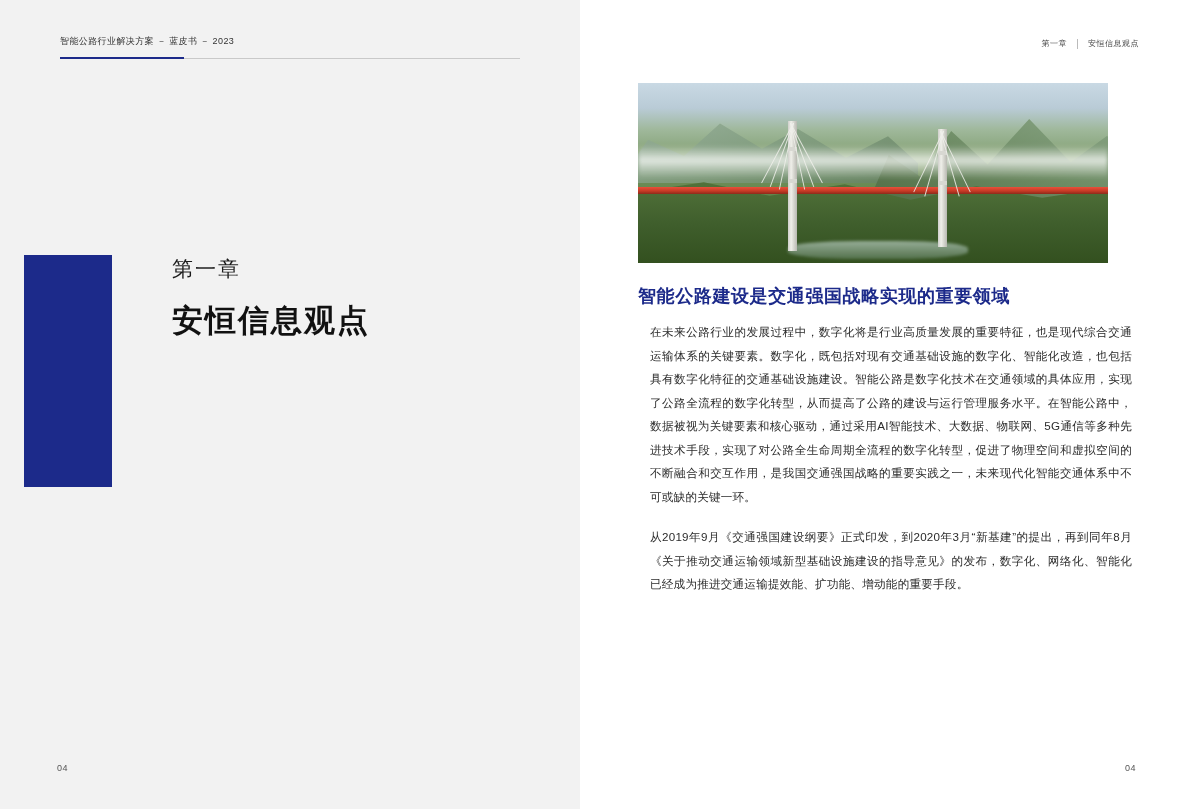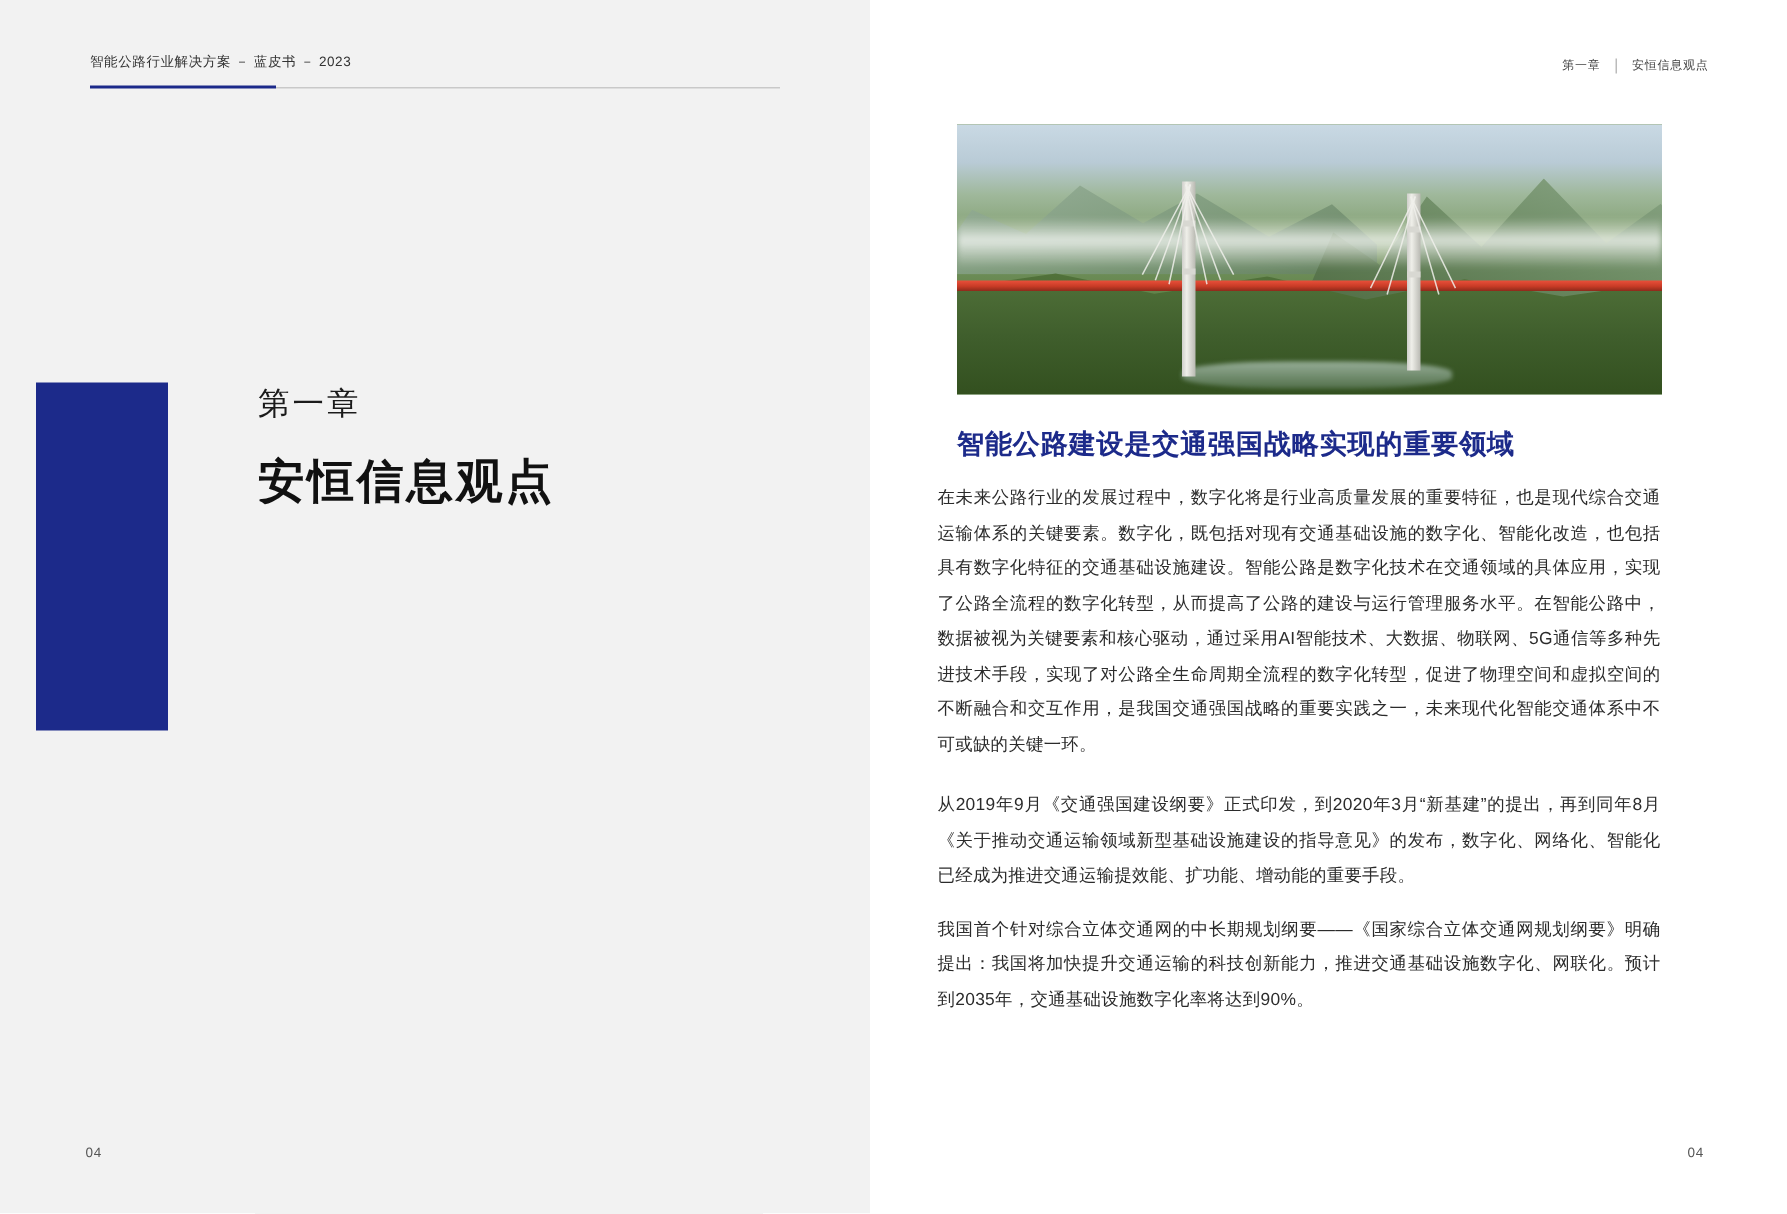--- a/index.html
+++ b/index.html
@@ -217,21 +217,21 @@
     position: absolute;
     left: 58px;
     top: 284px;
     font-size: 18px;
     font-weight: bold;
     color: #1c2a8a;
     letter-spacing: 0.6px;
   }
   .body-copy {
     position: absolute;
-    left: 45px;
+    left: 70px;
     top: 320px;
     width: 482px;
   }
   .body-copy p {
     margin: 0 0 17px 0;
     font-size: 11.6px;
     line-height: 23.5px;
     color: #2b2b2b;
     text-align: justify;
     letter-spacing: 0.2px;
@@ -300,19 +300,18 @@
       <div class="cable" style="left:305px; top:48px; transform: rotate(16deg);"></div>
       <div class="cable" style="left:302px; top:48px; transform: rotate(-26deg);"></div>
       <div class="cable" style="left:302px; top:48px; transform: rotate(-16deg);"></div>
     </div>
 
     <div class="section-title">智能公路建设是交通强国战略实现的重要领域</div>
 
     <div class="body-copy">
       <p>在未来公路行业的发展过程中，数字化将是行业高质量发展的重要特征，也是现代综合交通运输体系的关键要素。数字化，既包括对现有交通基础设施的数字化、智能化改造，也包括具有数字化特征的交通基础设施建设。智能公路是数字化技术在交通领域的具体应用，实现了公路全流程的数字化转型，从而提高了公路的建设与运行管理服务水平。在智能公路中，数据被视为关键要素和核心驱动，通过采用AI智能技术、大数据、物联网、5G通信等多种先进技术手段，实现了对公路全生命周期全流程的数字化转型，促进了物理空间和虚拟空间的不断融合和交互作用，是我国交通强国战略的重要实践之一，未来现代化智能交通体系中不可或缺的关键一环。</p>
       <p class="tight">从2019年9月《交通强国建设纲要》正式印发，到2020年3月“新基建”的提出，再到同年8月《关于推动交通运输领域新型基础设施建设的指导意见》的发布，数字化、网络化、智能化已经成为推进交通运输提效能、扩功能、增动能的重要手段。</p>
-      <p>我国首个针对综合立体交通网的中长期规划纲要——《国家综合立体交通网规划纲要》明确提出：我国将加快提升交通运输的科技创新能力，推进交通基础设施数字化、网联化。预计到2035年，交通基础设施数字化率将达到90%。</p>
     </div>
 
     <div class="page-num-right">04</div>
   </div>
 
 </div>
 
 </body></html>

